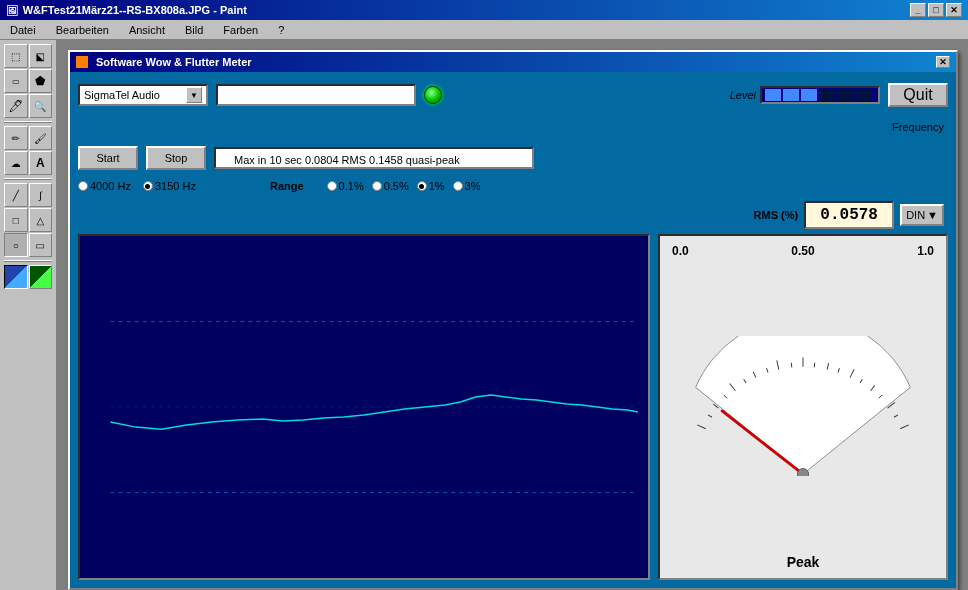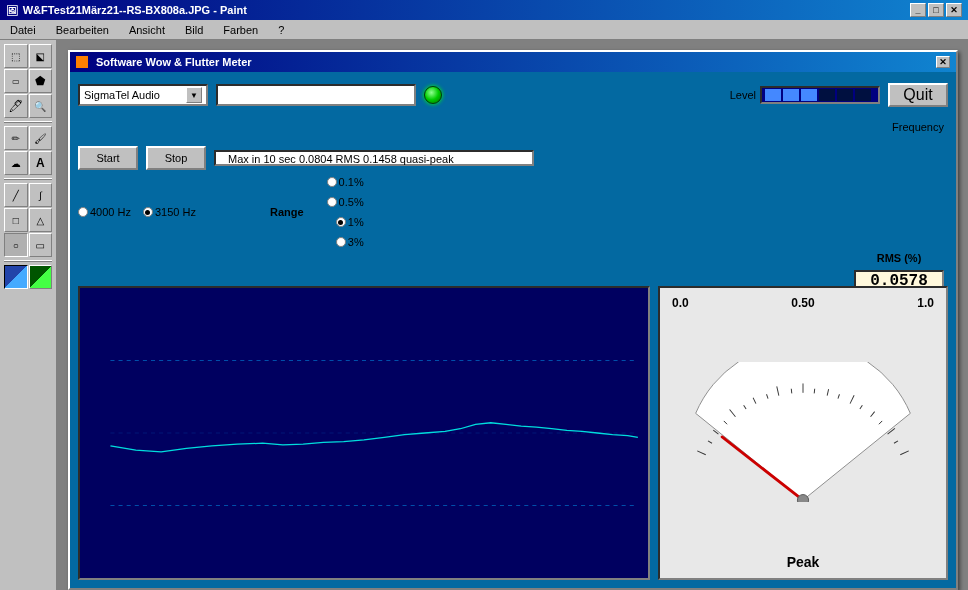--- a/index.html
+++ b/index.html
@@ -210,20 +210,21 @@
       background: radial-gradient(circle at 40% 35%, #90ff90, #00cc00, #006600);
       border-radius: 50%;
       border: 1px solid #004400;
       box-shadow: 0 0 4px #00ff00;
     }
     .level-section {
       display: flex;
       align-items: center;
       gap: 4px;
       margin-left: 20px;
+      font-style: italic;
     }
     .level-label {
       font-size: 11px;
     }
     .level-bar-container {
       width: 120px;
       height: 18px;
       background: #000080;
       border: 2px inset #808080;
       display: flex;
@@ -291,37 +292,36 @@
       border-color: #fff #808080 #808080 #fff;
       font-size: 11px;
       cursor: pointer;
       display: flex;
       align-items: center;
       justify-content: center;
     }
     .status-box {
       flex: 1;
       max-width: 320px;
-      height: 16px;
+      height: 22px;
       background: #fff;
       border: 2px inset #808080;
-      padding: 1px 12px;
-      font-size: 11px;
-      display: flex;
-      align-items: flex-start;
+      padding: 1px 18px;
+      font-size: 11px;
+      display: flex;
+      align-items: flex-end;
     }
     .range-label {
       font-size: 11px;
       font-weight: bold;
     }
     .radio-group {
       display: flex;
       gap: 8px;
-      align-items: flex-end;
-      flex-direction: column;
+      align-items: center;
     }
     .radio-item {
       display: flex;
       align-items: center;
       gap: 2px;
       font-size: 11px;
       cursor: pointer;
     }
     .radio-circle {
       width: 10px;
@@ -645,21 +645,21 @@
                   <span>1%</span>
                 </div>
                 <div class="radio-item">
                   <div class="radio-circle"></div>
                   <span>3%</span>
                 </div>
               </div>
             </div>
           </div>
 
-          <div style="display:flex; align-items:center; gap:6px; margin-left:auto; padding-right:4px; height:30px;flex-direction:column;">
+          <div style="display:flex; align-items:center; gap:6px; margin-left:auto; padding-right:4px; height:30px;">
             <span class="rms-label">RMS (%)</span>
             <div class="rms-display">
               <span>0.0578</span>
             </div>
             <div class="din-select">
               <span>DIN</span>
               <span style="margin-left:auto;">▼</span>
             </div>
           </div>
 

